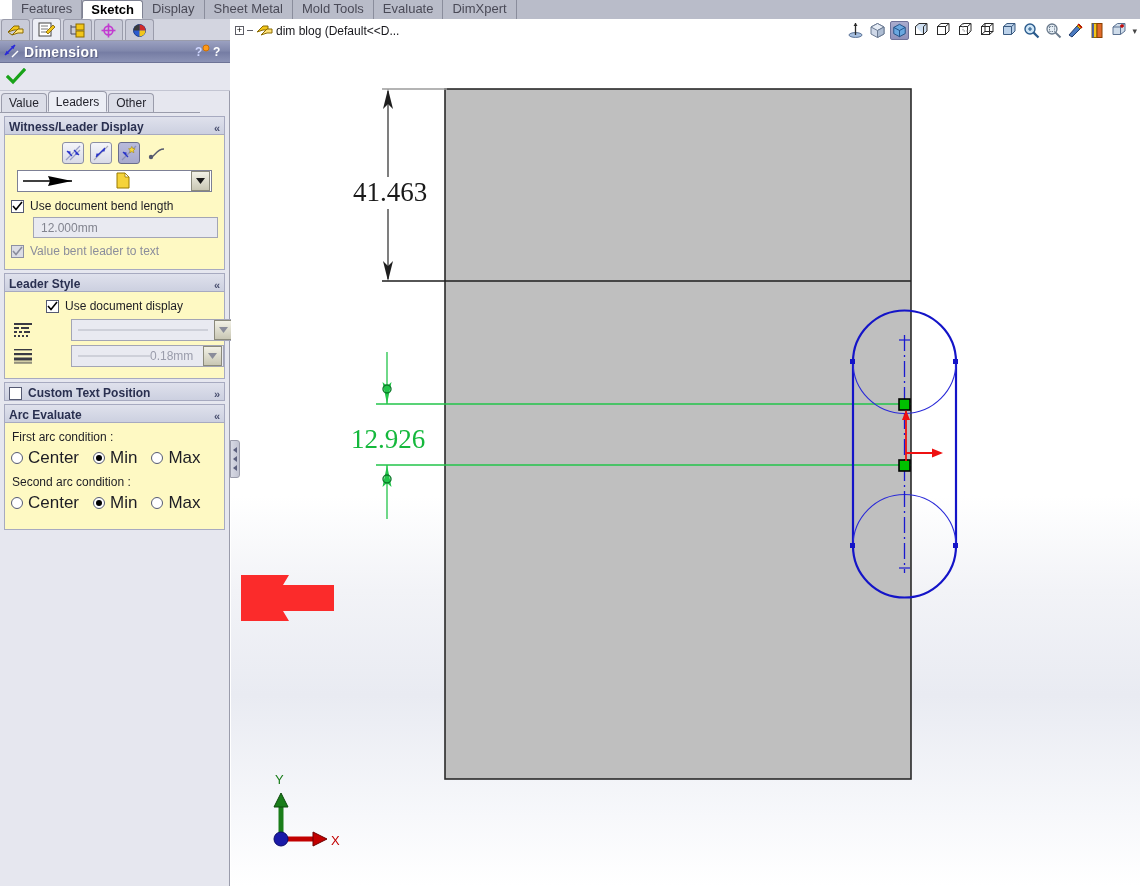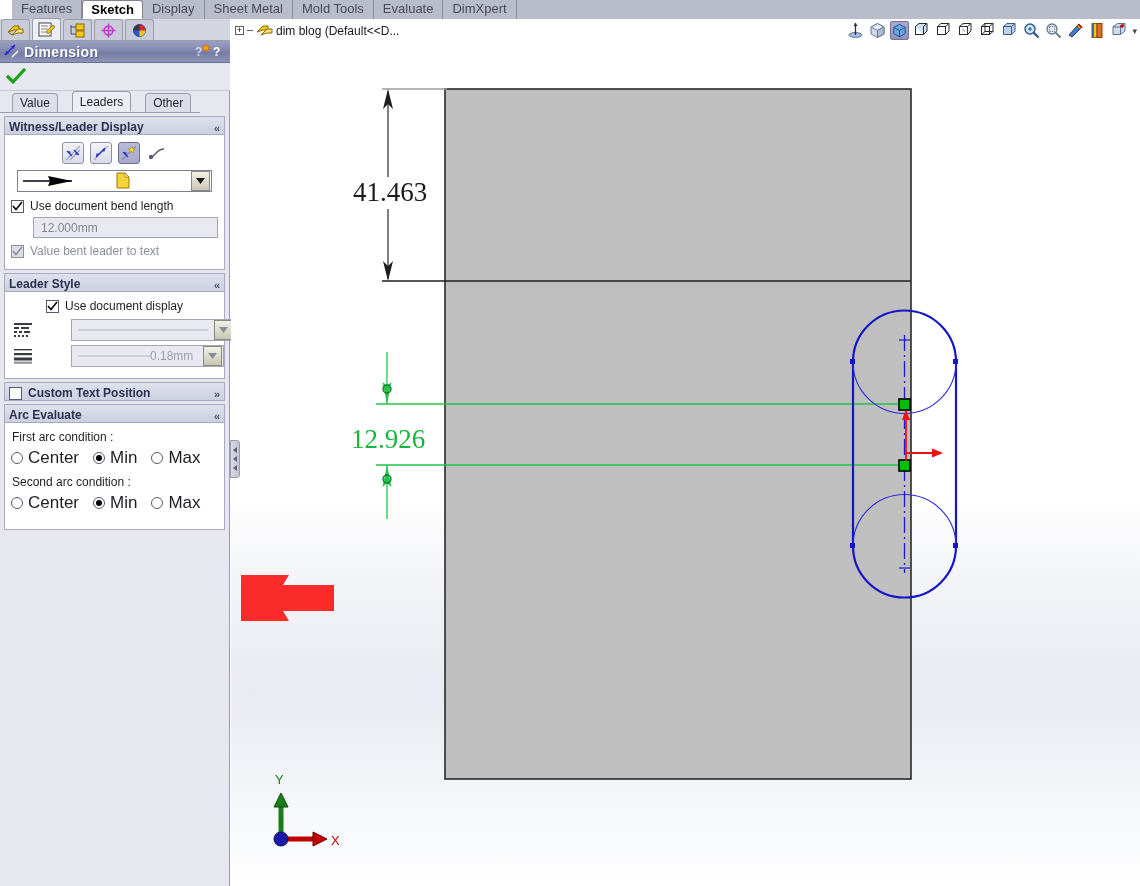--- a/index.html
+++ b/index.html
@@ -80,23 +80,22 @@
 
   #pm-okbar {
     height:28px; width:230px; background:#e6e7ef;
     display:flex; align-items:center; padding-left:6px;
     border-bottom:1px solid #c3c5d2;
   }
 
   
   #pm-subtabs {
     height:22px; width:200px; background:#e6e7ef;
-    display:flex; align-items:flex-end; padding-left:12px;
+    display:flex; align-items:flex-end; padding-left:1px;
     border-bottom:1px solid #9a9cab;
-    gap:13px;
   }
   .sub-tab {
     height:19px; line-height:18px; padding:0 7px;
     font-size:12px; color:#25252e;
     background:#dcdee8;
     border:1px solid #9a9cab; border-bottom:none;
     border-radius:4px 4px 0 0;
     margin-right:1px;
   }
   .sub-tab.sel { background:#eceef5; height:21px; line-height:20px; border-bottom:1px solid #eceef5; }
@@ -106,21 +105,21 @@
   .group-head {
     height:19px;
     background:linear-gradient(to bottom,#dfe1ec 0%, #ccd0e0 100%);
     border:1px solid #a7aac0;
     display:flex; align-items:flex-end;
     padding:0 4px;
     font-weight:bold; font-size:12px; color:#2a3050;
   }
   .group-head .chev { margin-left:auto; font-size:11px; color:#4a5070; font-weight:bold; }
   .group-body {
-    background:#ffffff;
+    background:#fef9c3;
     border:1px solid #a7aac0; border-top:none;
     padding:5px 6px 7px 6px;
   }
 
   .wl-btnrow { display:flex; align-items:center; justify-content:center; gap:6px; margin:2px 0 6px 0; }
   .wl-btn {
     width:22px; height:22px;
     border:1px solid #8b8ea4; border-radius:3px;
     background:linear-gradient(to bottom,#f4f5fa,#d9dbe7);
     display:flex; align-items:center; justify-content:center;

